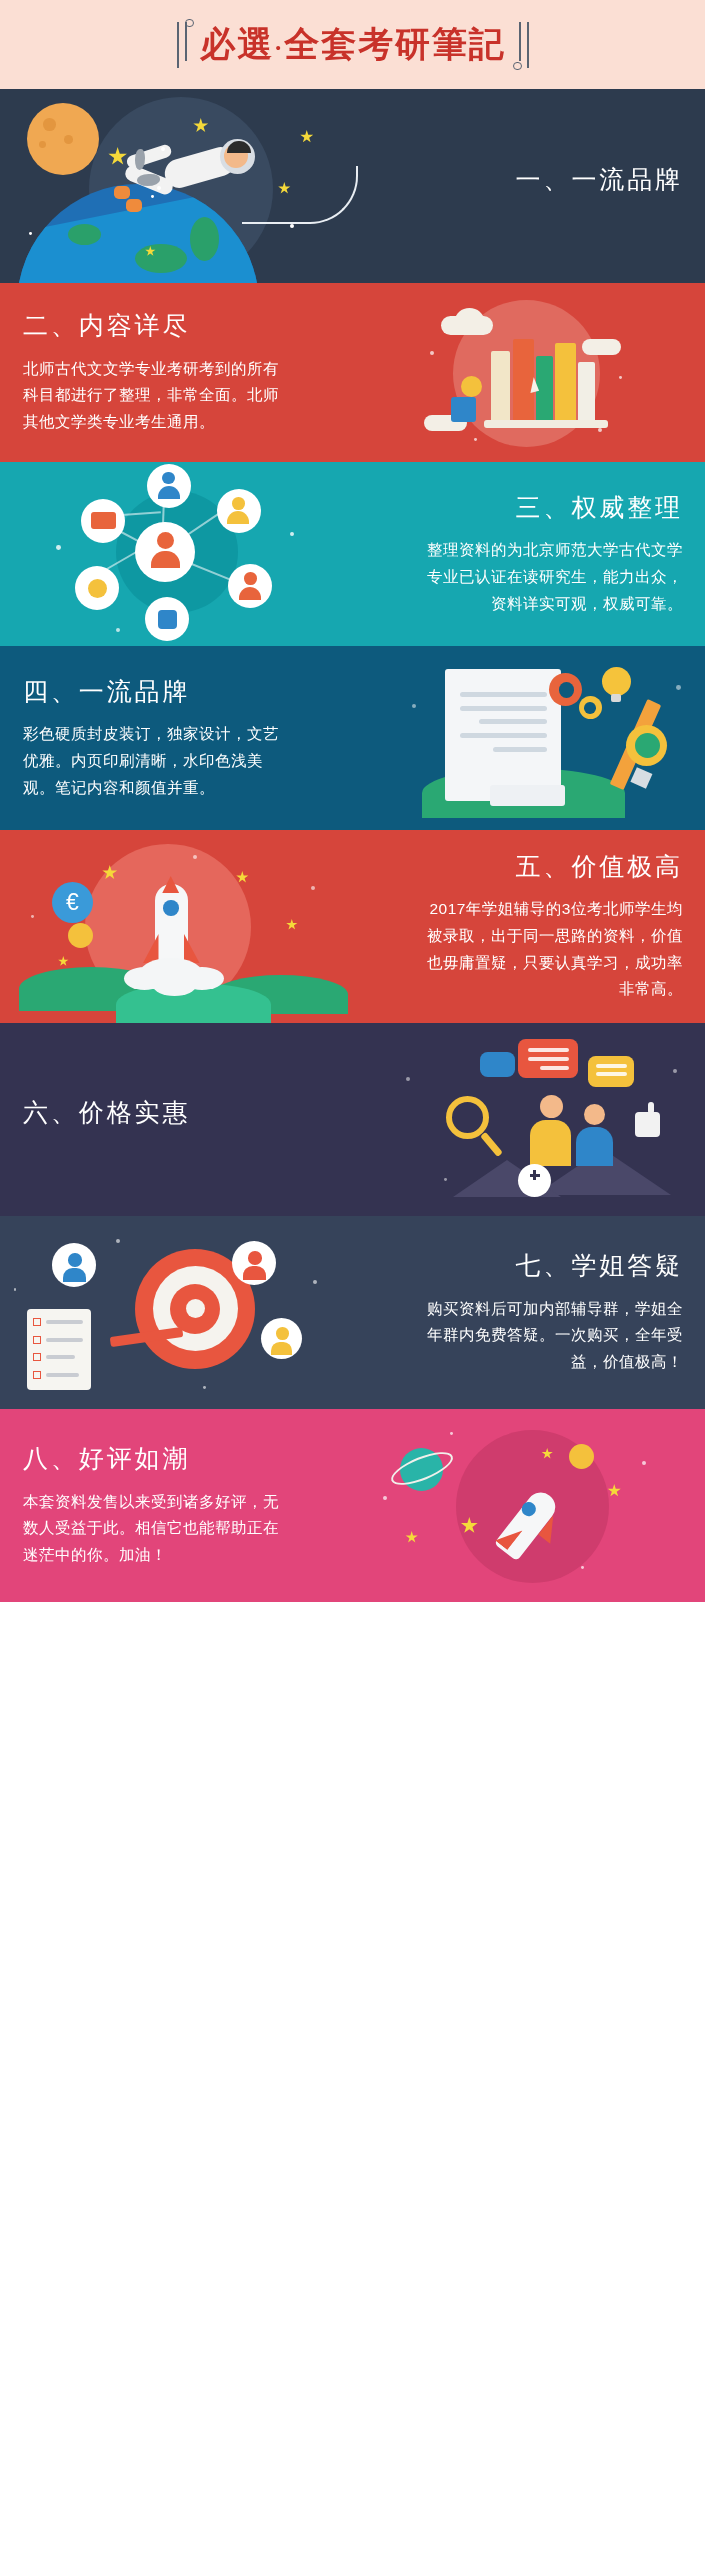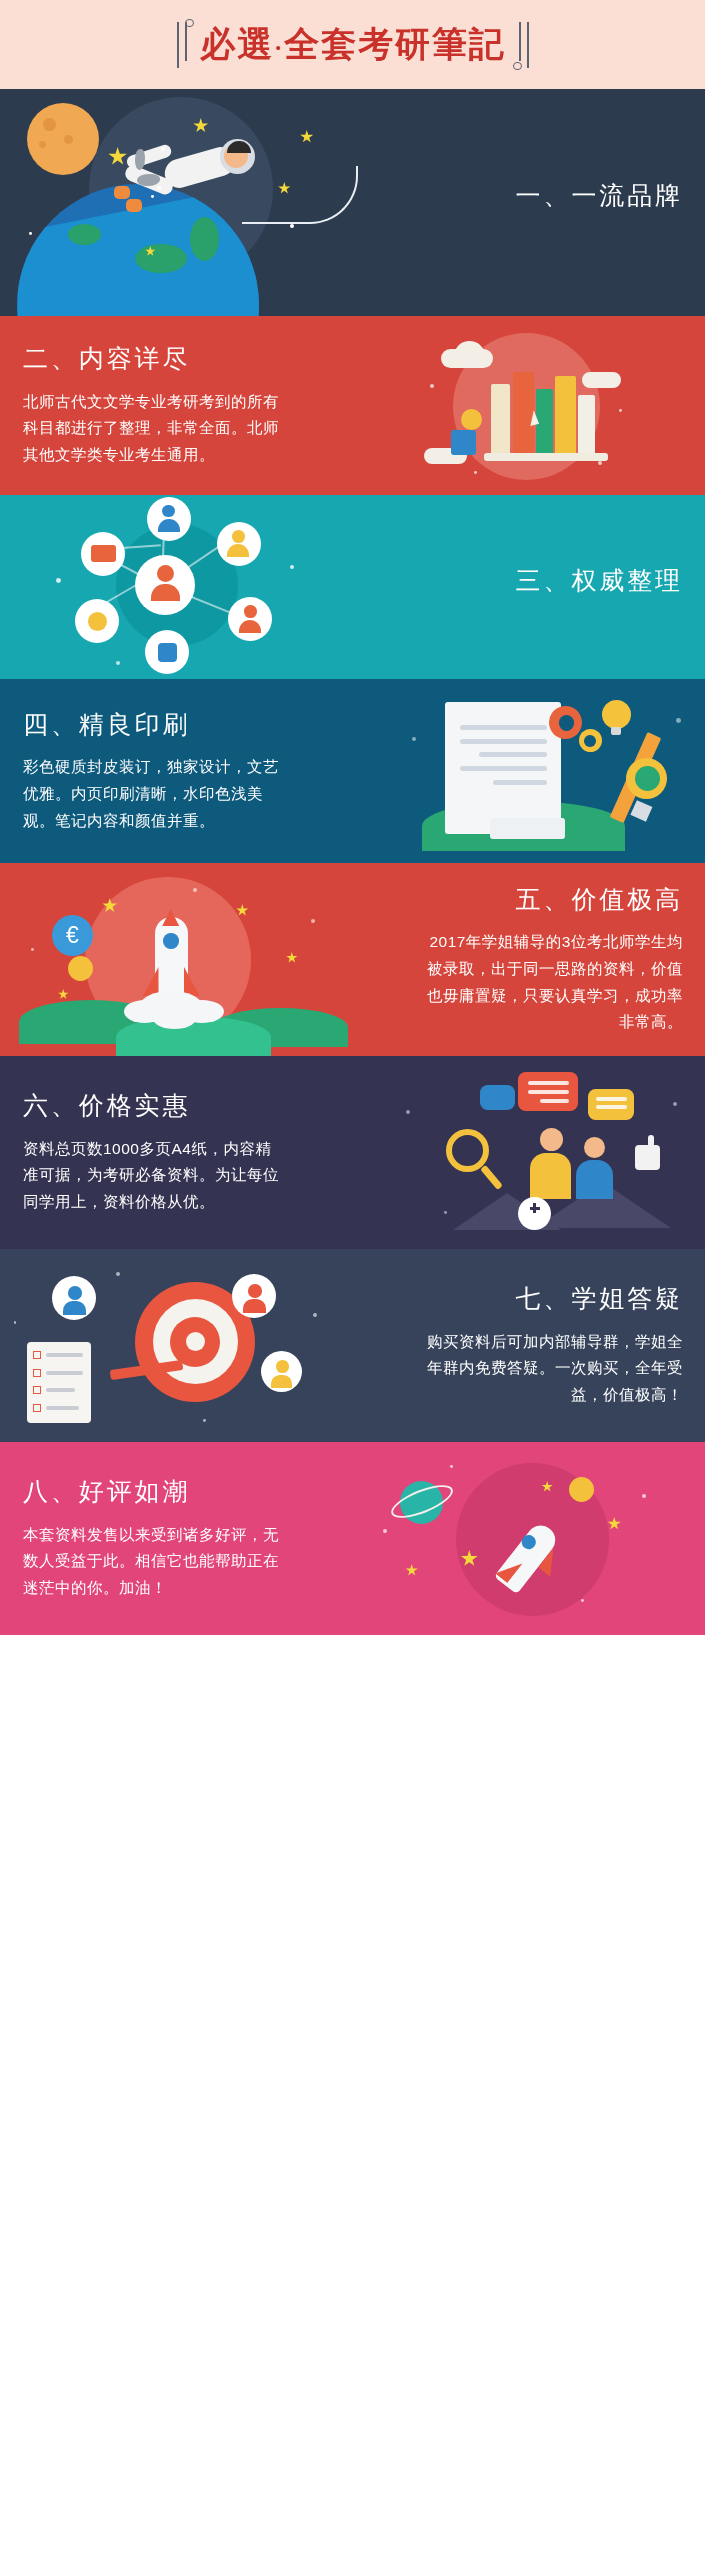--- a/index.html
+++ b/index.html
@@ -49,21 +49,21 @@
   }
   .sec-body { font-size:15.5px; line-height:1.72; letter-spacing:0.5px; width:261px; }
   .sec.right-text .sec-body { text-align:right; }
 
   .art { position:absolute; top:0; bottom:0; width:377px; }
   .sec.right-text .art { left:0; }
   .sec.left-text  .art { right:0; }
   .art-stage { position:absolute; inset:0; }
 
   
-  .s1 { height:227px; background:#2d3b4e; color:#ffffff;padding-left:40px; }
+  .s1 { height:194px; background:#2d3b4e; color:#ffffff;padding-left:40px; }
   .s2 { height:179px; background:#d6453b; color:#ffffff; }
   .s3 { height:184px; background:#16a7b0; color:#ffffff; }
   .s4 { height:184px; background:#0d5a7d; color:#ffffff; }
   .s5 { height:193px; background:#d6453b; color:#ffffff; }
   .s6 { height:193px; background:#343351; color:#ffffff; }
   .s7 { height:193px; background:#36435a; color:#ffffff; }
   .s8 { height:193px; background:#e2457a; color:#ffffff; }
 
   
   .circ { position:absolute; border-radius:50%; }
@@ -286,20 +286,21 @@
         <span class="sq avatar-b" style="width:22px;height:12.6px;background:#2f86c9;left:158px;top:24px;"></span>
         <span class="circ nodesm" style="left:145px;top:135px;"></span>
         <span class="circ" style="width:19.3px;height:19.3px;background:#2f86c9;left:158px;top:148px;border-radius:3.9px;"></span>
         <span class="dotw" style="width:4.8px;height:4.8px;left:56px;top:83px;opacity:.8;"></span>
         <span class="dotw" style="width:3.9px;height:3.9px;left:290px;top:70px;opacity:.8;"></span>
         <span class="dotw" style="width:3.9px;height:3.9px;left:116px;top:166px;opacity:.7;"></span>
       </div>
     </div>
     <div class="content">
       <div class="sec-title">三、权威整理</div>
+      <div class="sec-body">整理资料的为北京师范大学古代文学专业已认证在读研究生，能力出众，资料详实可观，权威可靠。</div>
     </div>
   </div>
 
   <div class="sec s4 left-text" style="background: rgb(13, 90, 125); color: rgb(255, 255, 255);">
     <div class="art">
       <div class="art-stage">
         <span class="hill" style="left:93px;top:122px;width:203px;height:50px;"></span>
         <span class="board"></span>
         <span class="line" style="right:159px;top:46px;width:87px;"></span>
         <span class="line" style="right:159px;top:60px;width:87px;"></span>
@@ -317,21 +318,21 @@
         <span class="pencil" style="right:64px;top:52px;"></span>
         <span class="sq" style="right:56px;top:124px;width:17.4px;height:15.5px;background:#d7dde2;
               transform:rotate(24deg);"></span>
         <span class="circ" style="right:39px;top:79px;width:41px;height:41px;background:#f4c13c;"></span>
         <span class="circ" style="right:46px;top:87px;width:25px;height:25px;background:#2aa873;"></span>
         <span class="dotw" style="width:4.8px;height:4.8px;right:25px;top:39px;opacity:.5;"></span>
         <span class="dotw" style="width:3.9px;height:3.9px;right:290px;top:58px;opacity:.5;"></span>
       </div>
     </div>
     <div class="content">
-      <div class="sec-title">四、精良印刷</div>
+      <div class="sec-title">四、一流品牌</div>
       <div class="sec-body">彩色硬质封皮装订，独家设计，文艺优雅。内页印刷清晰，水印色浅美观。笔记内容和颜值并重。</div>
     </div>
   </div>
 
   <div class="sec s5 right-text" style="background: rgb(214, 69, 59); color: rgb(255, 255, 255);">
     <div class="art">
       <div class="art-stage">
         <span class="circ rcirc"></span>
         <span class="ground" style="left:19.3px;top:137px;width:145px;height:44px;background:#2aa873;"></span>
         <span class="ground" style="left:213px;top:145px;width:135px;height:39px;background:#2aa873;"></span>
@@ -393,21 +394,20 @@
         <span class="circ plus" style="right:155px;top:141px;"></span>
         <span class="sq" style="right:166px;top:151px;width:9.7px;height:2.9px;background:#343351;"></span>
         <span class="sq" style="right:170px;top:147px;width:2.9px;height:9.7px;background:#343351;"></span>
         <span class="dotw" style="width:3.9px;height:3.9px;right:29px;top:46px;opacity:.5;"></span>
         <span class="dotw" style="width:3.9px;height:3.9px;right:296px;top:54px;opacity:.5;"></span>
         <span class="dotw" style="width:2.9px;height:2.9px;right:259px;top:155px;opacity:.5;"></span>
       </div>
     </div>
     <div class="content">
       <div class="sec-title">六、价格实惠</div>
-      <div class="sec-body">资料总页数1000多页A4纸，内容精准可据，为考研必备资料。为让每位同学用上，资料价格从优。</div>
     </div>
   </div>
 
   <div class="sec s7 right-text" style="background: rgb(54, 67, 90); color: rgb(255, 255, 255);">
     <div class="art">
       <div class="art-stage">
         <span class="circ ring1"></span>
         <span class="circ ring2"></span>
         <span class="circ ring3"></span>
         <span class="circ ring4"></span>

